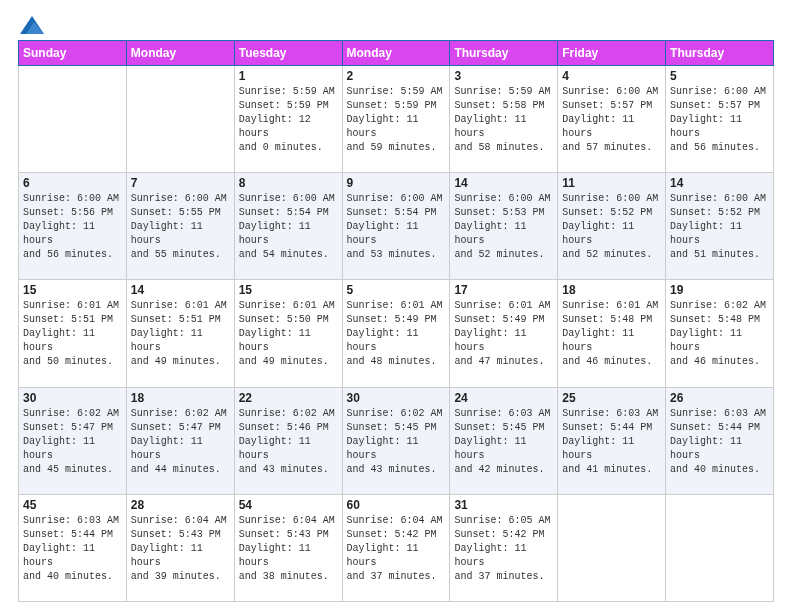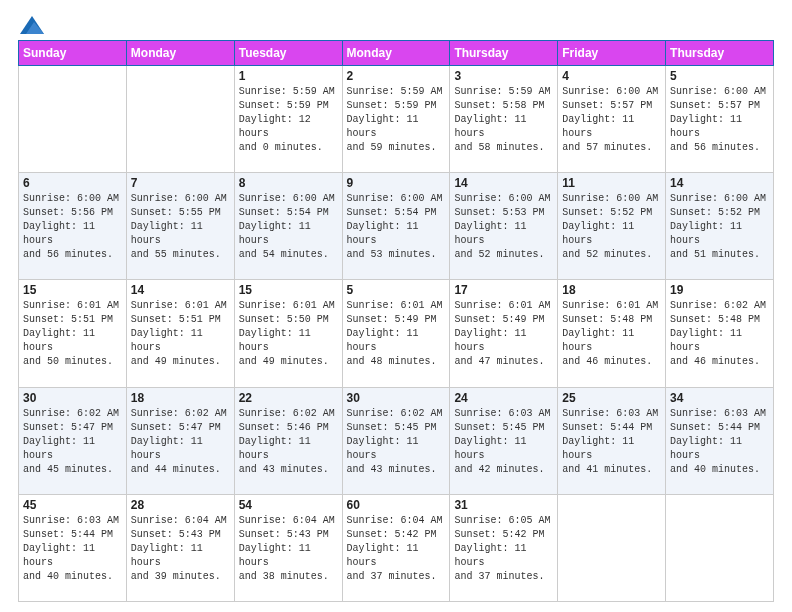--- a/index.html
+++ b/index.html
@@ -245,21 +245,21 @@
           </td>
           <td>
             <span class="day-number">24</span>
             <div class="day-info">Sunrise: 6:03 AM<br>Sunset: 5:45 PM<br>Daylight: 11 hours<br>and 42 minutes.</div>
           </td>
           <td>
             <span class="day-number">25</span>
             <div class="day-info">Sunrise: 6:03 AM<br>Sunset: 5:44 PM<br>Daylight: 11 hours<br>and 41 minutes.</div>
           </td>
           <td>
-            <span class="day-number">34</span>
+            <span class="day-number">26</span>
             <div class="day-info">Sunrise: 6:03 AM<br>Sunset: 5:44 PM<br>Daylight: 11 hours<br>and 40 minutes.</div>
           </td>
         </tr>
         <tr>
           <td>
             <span class="day-number">45</span>
             <div class="day-info">Sunrise: 6:03 AM<br>Sunset: 5:44 PM<br>Daylight: 11 hours<br>and 40 minutes.</div>
           </td>
           <td>
             <span class="day-number">28</span>

